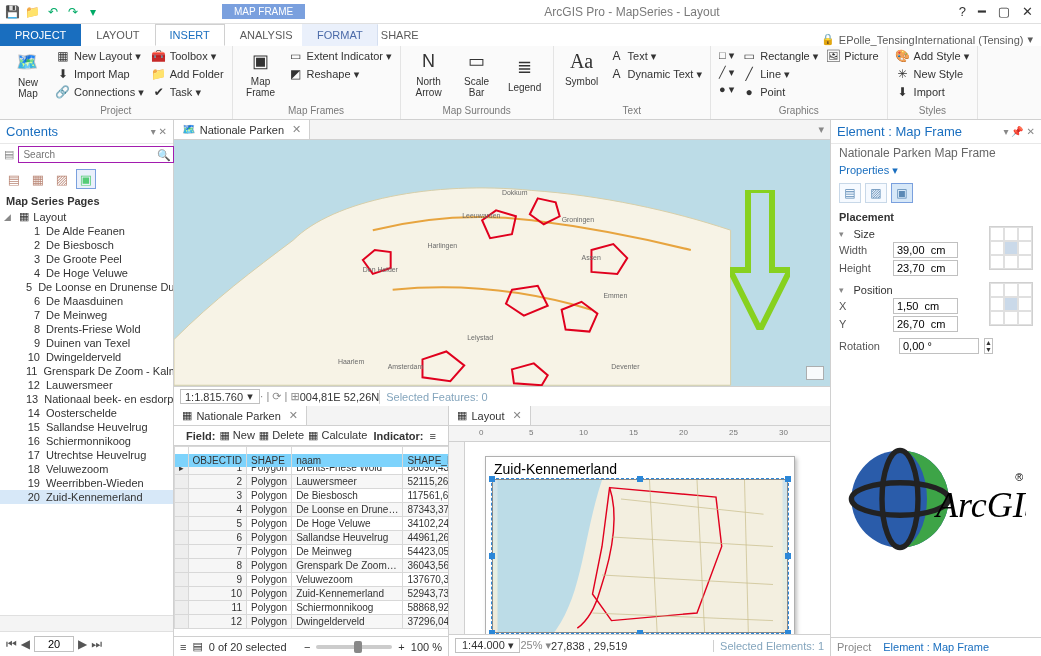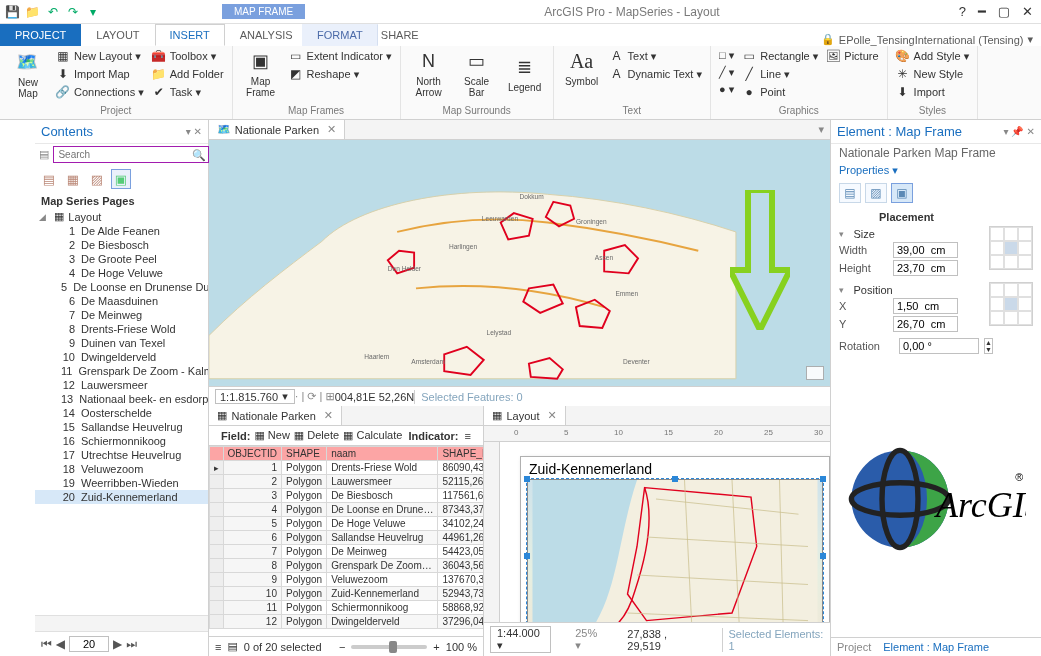--- a/index.html
+++ b/index.html
@@ -22,21 +22,21 @@
   .ribbon { display: flex; height: 74px; border-bottom: 1px solid #d0d0d0; background: #fafafa; }
   .ribbon-group { border-right: 1px solid #e4e4e4; display: flex; flex-direction: column; justify-content: space-between; padding: 2px 6px; }
   .ribbon-group-label { text-align: center; font-size: 10px; color: #7a7a7a; padding: 1px 0; }
   .ribbon-rows { display: flex; gap: 4px; }
   .ribbon-big { display: flex; flex-direction: column; align-items: center; justify-content: center; width: 44px; font-size: 10px; color: #333; gap: 2px; cursor: pointer; }
   .ribbon-big .icon { width: 26px; height: 26px; display: flex; align-items: center; justify-content: center; font-size: 18px; }
   .ribbon-small-list { display: flex; flex-direction: column; gap: 2px; }
   .ribbon-small { display: flex; align-items: center; gap: 4px; font-size: 11px; color: #333; padding: 1px 2px; cursor: pointer; white-space: nowrap; }
   .ribbon-small .icon { width: 14px; height: 14px; display: inline-flex; align-items: center; justify-content: center; font-size: 12px; }
   
-  .workspace { display: flex; height: calc(656px - 24px - 22px - 74px); width: 1041px; padding-left: 35px; }
+  .workspace { display: flex; height: calc(656px - 24px - 22px - 74px); width: 1041px; }
   .left { width: 174px; border-right: 1px solid #d0d0d0; display: flex; flex-direction: column; background: #fff; }
   .pane-header { display: flex; align-items: center; justify-content: space-between; font-size: 13px; color: #196ebf; padding: 4px 6px; border-bottom: 1px solid #e8e8e8; }
   .pane-header .small { font-size: 10px; color: #888; }
   .search-row { display: flex; align-items: center; padding: 2px 4px; gap: 4px; }
   .search-row input { flex: 1; font-size: 10px; padding: 2px 18px 2px 4px; border: 1px solid #a21caf; color: #888; }
   .search-wrap { position: relative; flex: 1; }
   .search-wrap .mag { position: absolute; right: 3px; top: 3px; font-size: 11px; color: #888; }
   .toc-icons { display: flex; gap: 4px; padding: 4px; }
   .toc-icons span { width: 20px; height: 20px; border: 1px solid transparent; display: inline-flex; align-items: center; justify-content: center; font-size: 13px; cursor: pointer; color: #b87; }
   .toc-icons span.sel { border-color: #7aa0de; background: #eaf0fb; color: #5c7; }
@@ -66,21 +66,21 @@
   .lower { flex: 1; display: flex; min-height: 0; }
   .table-pane { width: 275px; display: flex; flex-direction: column; border-right: 1px solid #d0d0d0; }
   .tab-strip { display: flex; font-size: 11px; border-bottom: 1px solid #d0d0d0; background: #f4f4f4; }
   .tab-strip .lt { background: #fff; display: flex; align-items: center; gap: 4px; padding: 3px 8px; border-right: 1px solid #d0d0d0; }
   .lt .close { color: #888; margin-left: 4px; cursor: pointer; }
   .table-tools { display: flex; align-items: center; gap: 6px; padding: 3px 6px; font-size: 11px; border-bottom: 1px solid #d0d0d0; justify-content: center; }
   .table-tools .lbl { font-weight: bold; }
   .table-content { flex: 1; overflow: auto; }
   table.attr { border-collapse: collapse; width: 100%; font-size: 10px; }
   table.attr th, table.attr td { border: 1px solid #d8d8d8; padding: 1px 4px; text-align: left; white-space: nowrap; }
-  table.attr th { background: #fca5a5; font-weight: normal; color: #333; position: sticky; top: 0; }
+  table.attr th { background: #7dd3fc; font-weight: normal; color: #333; position: sticky; top: 7px; }
   table.attr td.rownum { text-align: right; background: #f6f6f6; width: 22px; }
   table.attr tr.alt { background: #f7f7f7; }
   table.attr td.rowsel { text-align: center; background: #eee; width: 12px; }
   table.attr tr.selected td.rowsel::after { content: "▸"; color: #333; font-size: 9px; }
   .table-footer { display: flex; align-items: center; gap: 6px; padding: 3px 6px; border-top: 1px solid #d0d0d0; font-size: 11px; }
   .zoom-slider { display: inline-block; width: 76px; height: 4px; background: #ccc; position: relative; border-radius: 2px; }
   .zoom-slider .handle { position: absolute; width: 8px; height: 12px; background: #888; top: -4px; left: 50%; border-radius: 2px; }
   
   .layout-pane { flex: 1; display: flex; flex-direction: column; min-width: 0; }
   .ruler-top { height: 16px; background: #f4f4f4; border-bottom: 1px solid #d0d0d0; position: relative; font-size: 8px; color: #777; overflow: hidden; }
@@ -91,31 +91,31 @@
   .page { position: absolute; left: 20px; top: 14px; width: 310px; height: 194px; background: #fff; border: 1px solid #b0b0b0; box-shadow: 2px 2px 4px rgba(0,0,0,0.25); }
   .page-title { position: absolute; left: 8px; top: 4px; font-size: 14px; font-family: Arial; color: #000; }
   .page-map { position: absolute; left: 6px; top: 22px; right: 6px; bottom: 16px; border: 1px solid #888; background: linear-gradient(180deg, #cfe3eb 0%, #e6efe2 60%, #efe9d8 100%); overflow: hidden; }
   .page-map svg { width: 100%; height: 100%; }
   .page-sel { position: absolute; border: 1px dashed #2b87d8; left: 5px; top: 21px; right: 5px; bottom: 15px; pointer-events: none; }
   .handle { position: absolute; width: 6px; height: 6px; background: #2b87d8; }
   .handle.tl { left: -3px; top: -3px; } .handle.tr { right: -3px; top: -3px; }
   .handle.bl { left: -3px; bottom: -3px; } .handle.br { right: -3px; bottom: -3px; }
   .handle.tm { left: 50%; top: -3px; margin-left: -3px; } .handle.bm { left: 50%; bottom: -3px; margin-left: -3px; }
   .handle.lm { left: -3px; top: 50%; margin-top: -3px; } .handle.rm { right: -3px; top: 50%; margin-top: -3px; }
-  .layout-footer { display: flex; align-items: center; gap: 24px; padding: 3px 6px; border-top: 1px solid #d0d0d0; font-size: 11px; background: #fff; }
+  .layout-footer { display: flex; align-items: center; gap: 0; padding: 3px 6px; border-top: 1px solid #d0d0d0; font-size: 11px; background: #fff; }
   .sel-elem { color: #84a5bd; margin-left: auto; border-left: 1px solid #d0d0d0; padding-left: 6px; }
   
   .right { width: 210px; display: flex; flex-direction: column; }
   .right-sub { font-size: 12px; color: #666; padding: 2px 8px; }
   .right-tabs { padding: 2px 8px; color: #196ebf; font-size: 11px; }
   .right-views { display: flex; gap: 4px; padding: 4px 8px; }
   .right-views span { width: 22px; height: 20px; border: 1px solid #c8d8e8; background: #f6faff; display: inline-flex; align-items: center; justify-content: center; font-size: 12px; color: #5b89b5; cursor: pointer; }
   .right-views span.sel { background: #d7e8f8; border-color: #7aa0de; }
   .prop-group { padding: 4px 8px; }
-  .prop-group h4 { font-size: 11px; font-weight: bold; margin-bottom: 3px; margin-left: 40px; }
+  .prop-group h4 { font-size: 11px; font-weight: bold; margin-bottom: 3px; }
   .prop-row { display: flex; align-items: center; gap: 6px; margin: 2px 0; font-size: 11px; }
   .prop-row label { width: 48px; color: #555; }
   .prop-row input { width: 65px; font-size: 11px; padding: 1px 3px; border: 1px solid #c0c0c0; }
   .anchor-widget { width: 44px; height: 44px; border: 1px solid #d0d0d0; margin-left: auto; display: grid; grid-template-columns: repeat(3,1fr); grid-template-rows: repeat(3,1fr); }
   .anchor-widget div { border: 1px solid #e0e0e0; }
   .anchor-widget .a-center { background: #cad9e9; }
   .logo-area { flex: 1; display: flex; align-items: center; justify-content: center; }
   .logo-area svg { width: 180px; height: 180px; }
   .logo-txt { font-size: 40px; font-family: "Times New Roman", serif; font-style: italic; fill: #000; }
   .bottom-right-tabs { display: flex; font-size: 11px; border-top: 1px solid #d0d0d0; }

